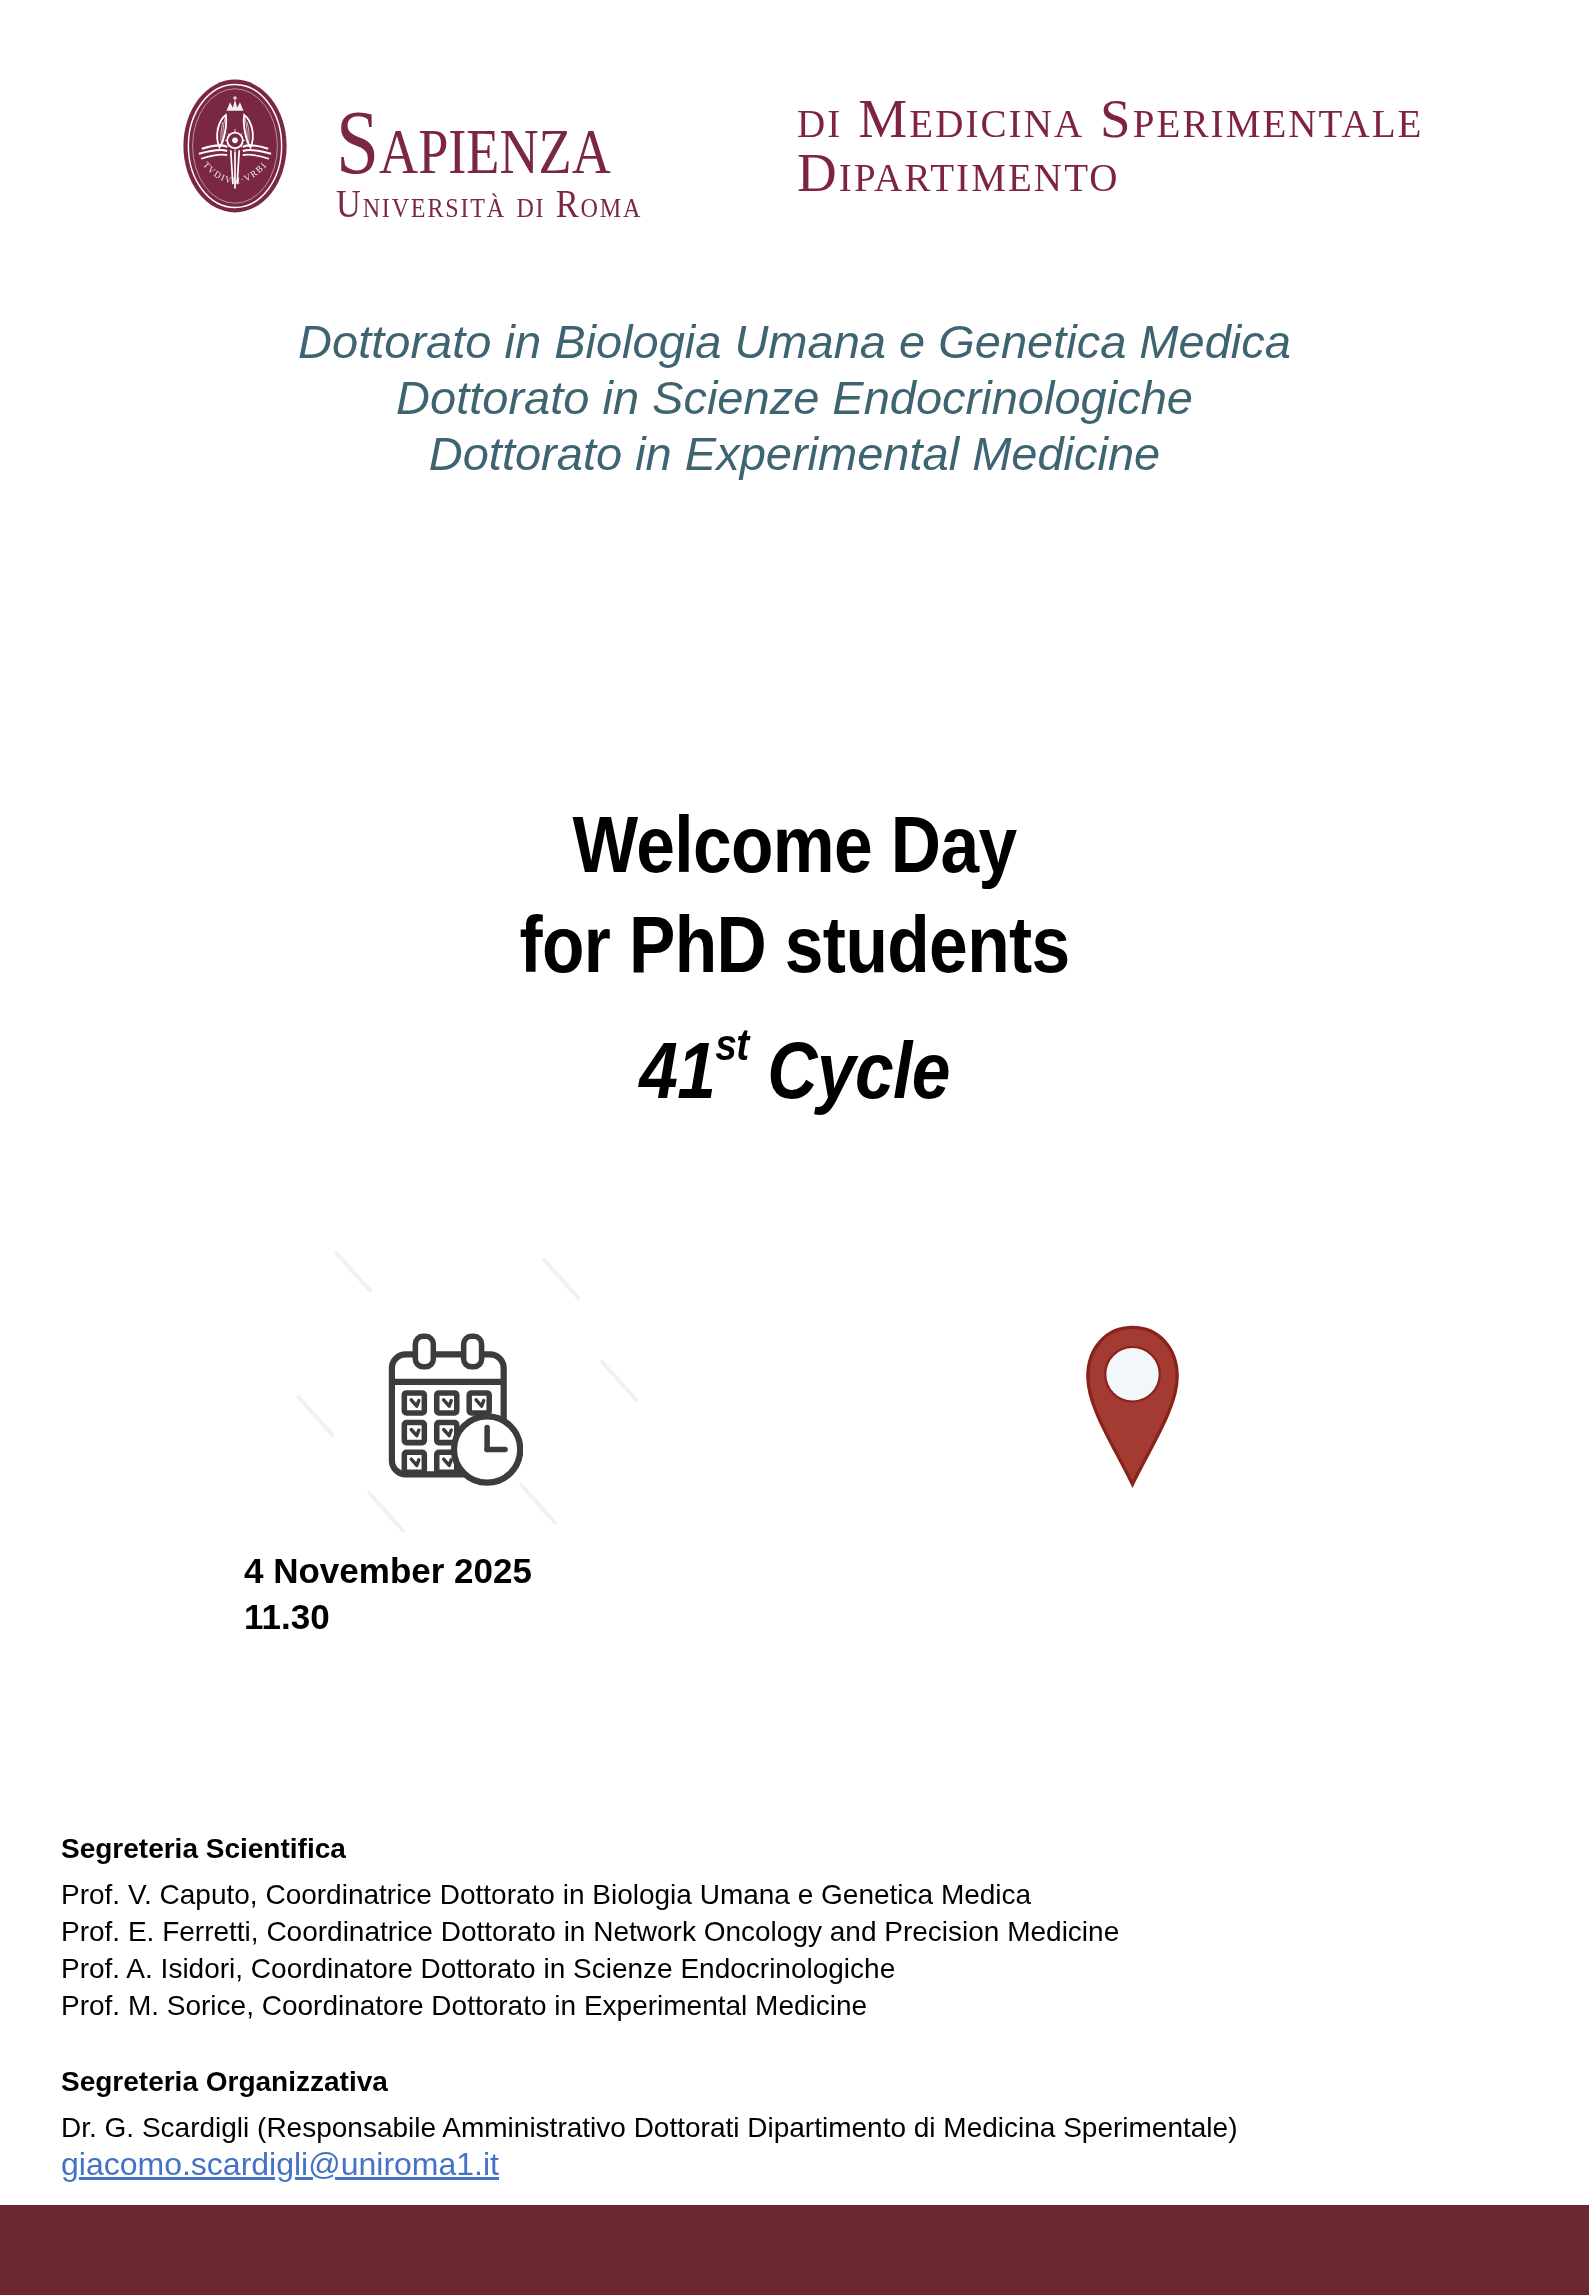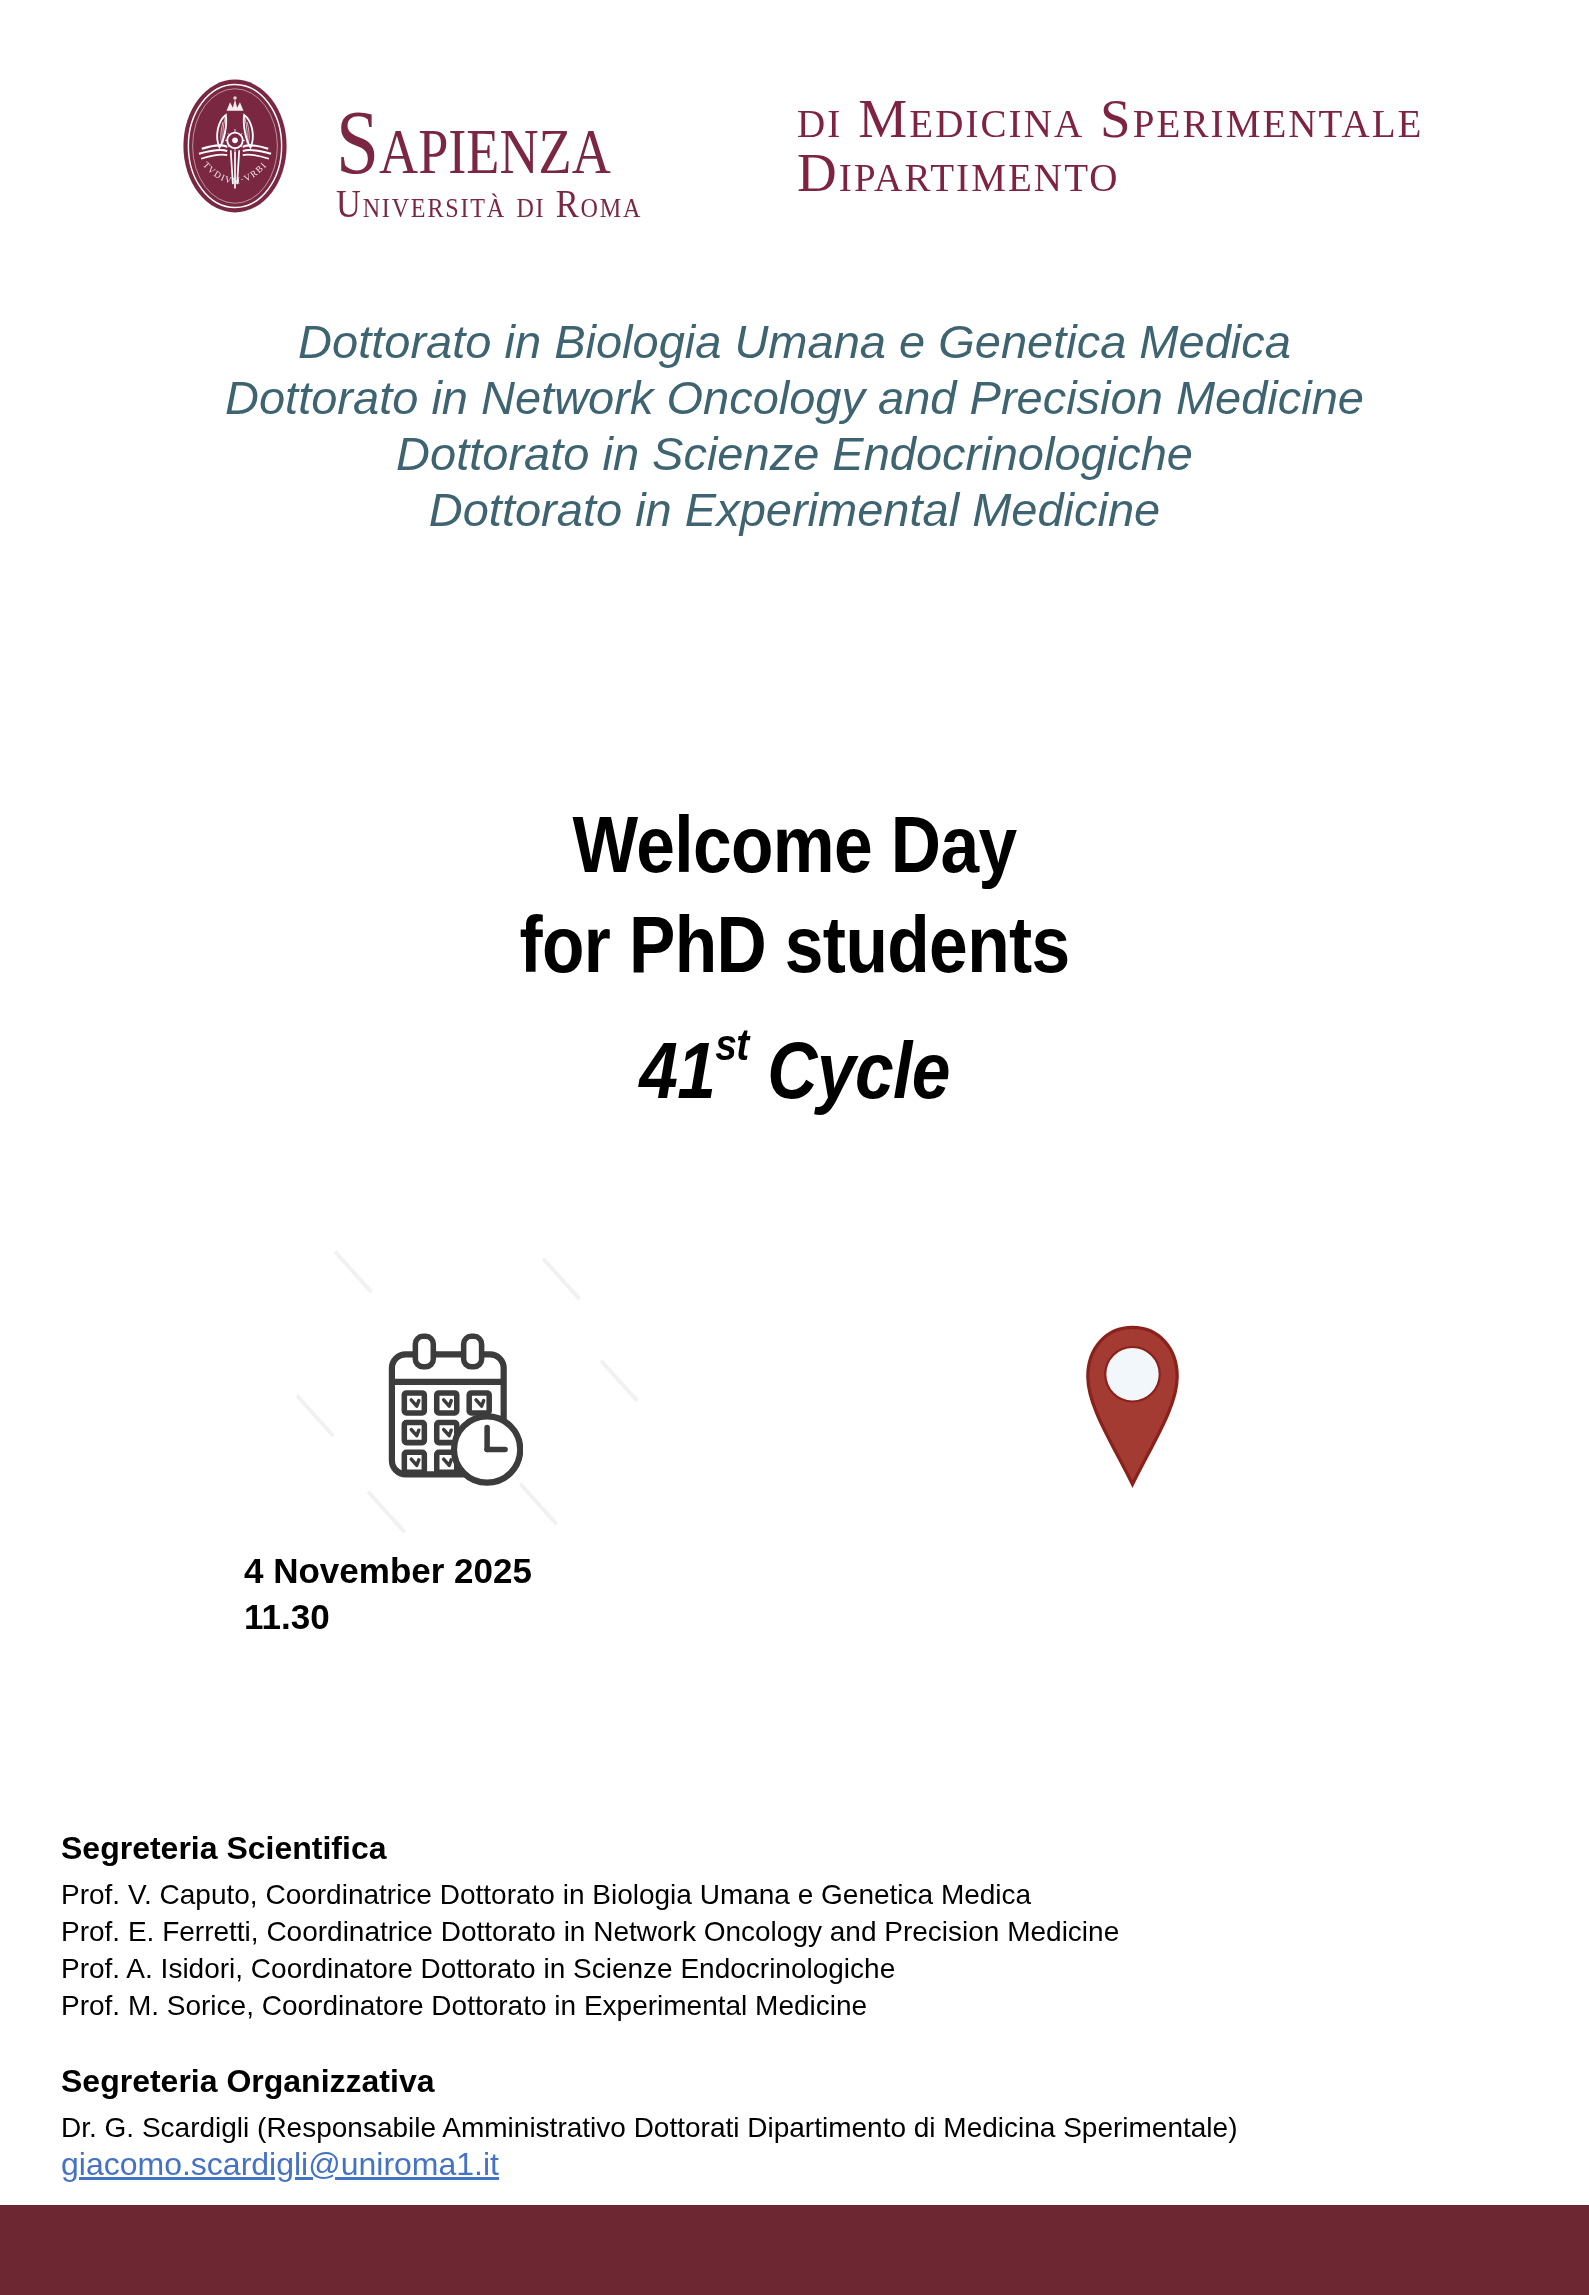--- a/index.html
+++ b/index.html
@@ -47,21 +47,21 @@
     position:absolute;left:244px;top:1548px;width:424px;text-align:left;
     font-size:35px;line-height:46px;font-weight:700;
   }
   .where{
     position:absolute;left:821px;top:1548px;width:636px;text-align:center;
     font-size:35px;line-height:46px;font-weight:700;white-space:nowrap;
   }
   
   .sci{position:absolute;left:61px;top:1831px;}
   .org{position:absolute;left:61px;top:2064px;}
-  .sec-heading{font-size:32px;font-weight:700;line-height:35px;margin-bottom:10px;}
+  .sec-heading{font-size:28px;font-weight:700;line-height:35px;margin-bottom:10px;}
   .sec-line{font-size:28px;line-height:37px;}
   .email-link{font-size:32px;line-height:37px;color:#4472C4;text-decoration:underline;}
   
   .bottom-bar{position:absolute;left:0;bottom:0;width:1589px;height:90px;background:#6C2733;}
 </style>
 </head>
 <body>
 
 <div class="page">
 
@@ -117,21 +117,20 @@
     <div class="uni-sub">Università di Roma</div>
   </div>
 
   <div class="dept">
     <div>di Medicina Sperimentale</div>
     <div>Dipartimento</div>
   </div>
 
   <div class="programs">
     <div>Dottorato in Biologia Umana e Genetica Medica</div>
-    <div>Dottorato in Network Oncology and Precision Medicine</div>
     <div>Dottorato in Scienze Endocrinologiche</div>
     <div>Dottorato in Experimental Medicine</div>
   </div>
 
   <div class="main-title">
     <div>Welcome Day</div>
     <div>for PhD students</div>
     <div class="cycle"><span>41</span><sup>st</sup><span> Cycle</span></div>
   </div>
 

